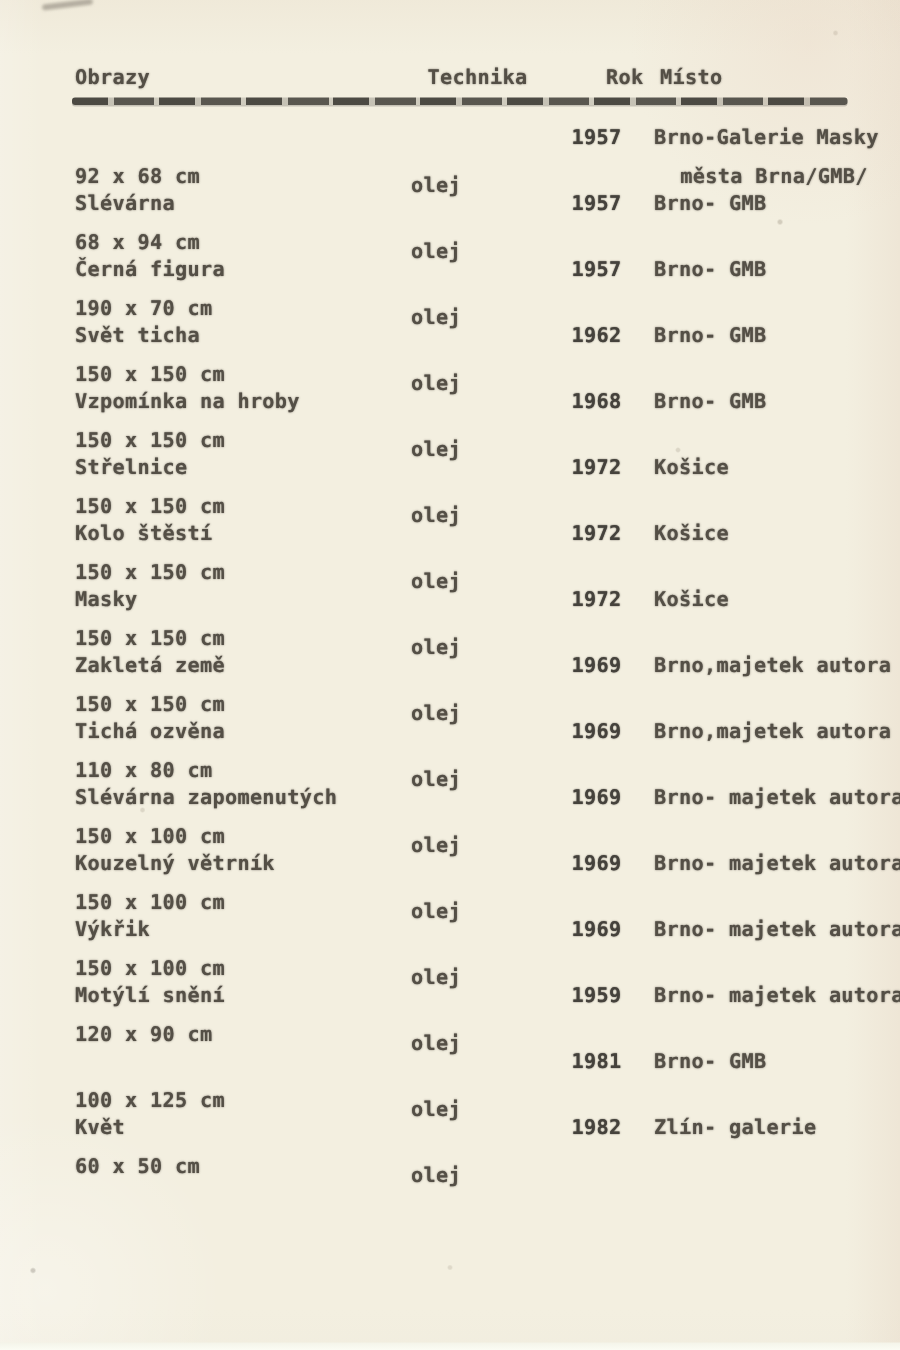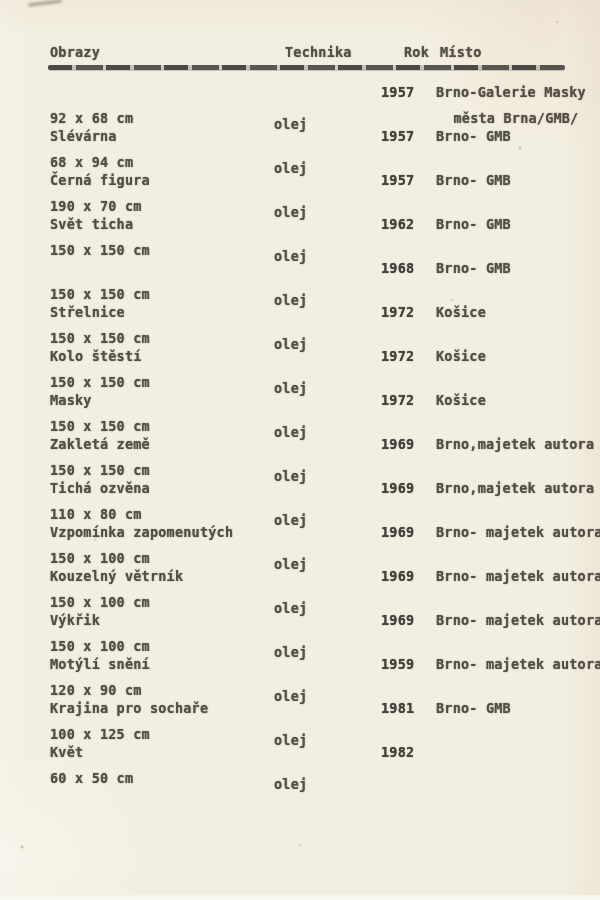--- a/index.html
+++ b/index.html
@@ -113,20 +113,21 @@
   <div class="row">
     <span class="ink cell title">Svět ticha</span>
     <span class="ink cell dims">150 x 150 cm</span>
     <span class="ink cell tech">olej</span>
     <span class="ink cell year">1962</span>
     <span class="ink cell place">Brno- GMB</span>
 
   </div>
 
   <div class="row">
+    <span class="ink cell title">Vzpomínka na hroby</span>
     <span class="ink cell dims">150 x 150 cm</span>
     <span class="ink cell tech">olej</span>
     <span class="ink cell year">1968</span>
     <span class="ink cell place">Brno- GMB</span>
 
   </div>
 
   <div class="row">
     <span class="ink cell title">Střelnice</span>
     <span class="ink cell dims">150 x 150 cm</span>
@@ -166,21 +167,21 @@
   <div class="row">
     <span class="ink cell title">Tichá ozvěna</span>
     <span class="ink cell dims">110 x 80 cm</span>
     <span class="ink cell tech">olej</span>
     <span class="ink cell year">1969</span>
     <span class="ink cell place">Brno,majetek autora</span>
 
   </div>
 
   <div class="row">
-    <span class="ink cell title">Vzpomínka zapomenutých</span>
+    <span class="ink cell title">Slévárna zapomenutých</span>
     <span class="ink cell dims">150 x 100 cm</span>
     <span class="ink cell tech">olej</span>
     <span class="ink cell year">1969</span>
     <span class="ink cell place">Brno- majetek autora</span>
 
   </div>
 
   <div class="row">
     <span class="ink cell title">Kouzelný větrník</span>
     <span class="ink cell dims">150 x 100 cm</span>
@@ -202,31 +203,31 @@
   <div class="row">
     <span class="ink cell title">Motýlí snění</span>
     <span class="ink cell dims">120 x 90 cm</span>
     <span class="ink cell tech">olej</span>
     <span class="ink cell year">1959</span>
     <span class="ink cell place">Brno- majetek autora</span>
 
   </div>
 
   <div class="row">
-    <span class="ink cell title">Krajina pro sochaře</span>
     <span class="ink cell dims">100 x 125 cm</span>
     <span class="ink cell tech">olej</span>
     <span class="ink cell year">1981</span>
     <span class="ink cell place">Brno- GMB</span>
 
   </div>
 
   <div class="row">
     <span class="ink cell title">Květ</span>
     <span class="ink cell dims">60 x 50 cm</span>
     <span class="ink cell tech">olej</span>
     <span class="ink cell year">1982</span>
+    <span class="ink cell place">Zlín- galerie</span>
 
   </div>
 </div>
 
   <div class="bedge"></div>
 </div>
 
 </body></html>

